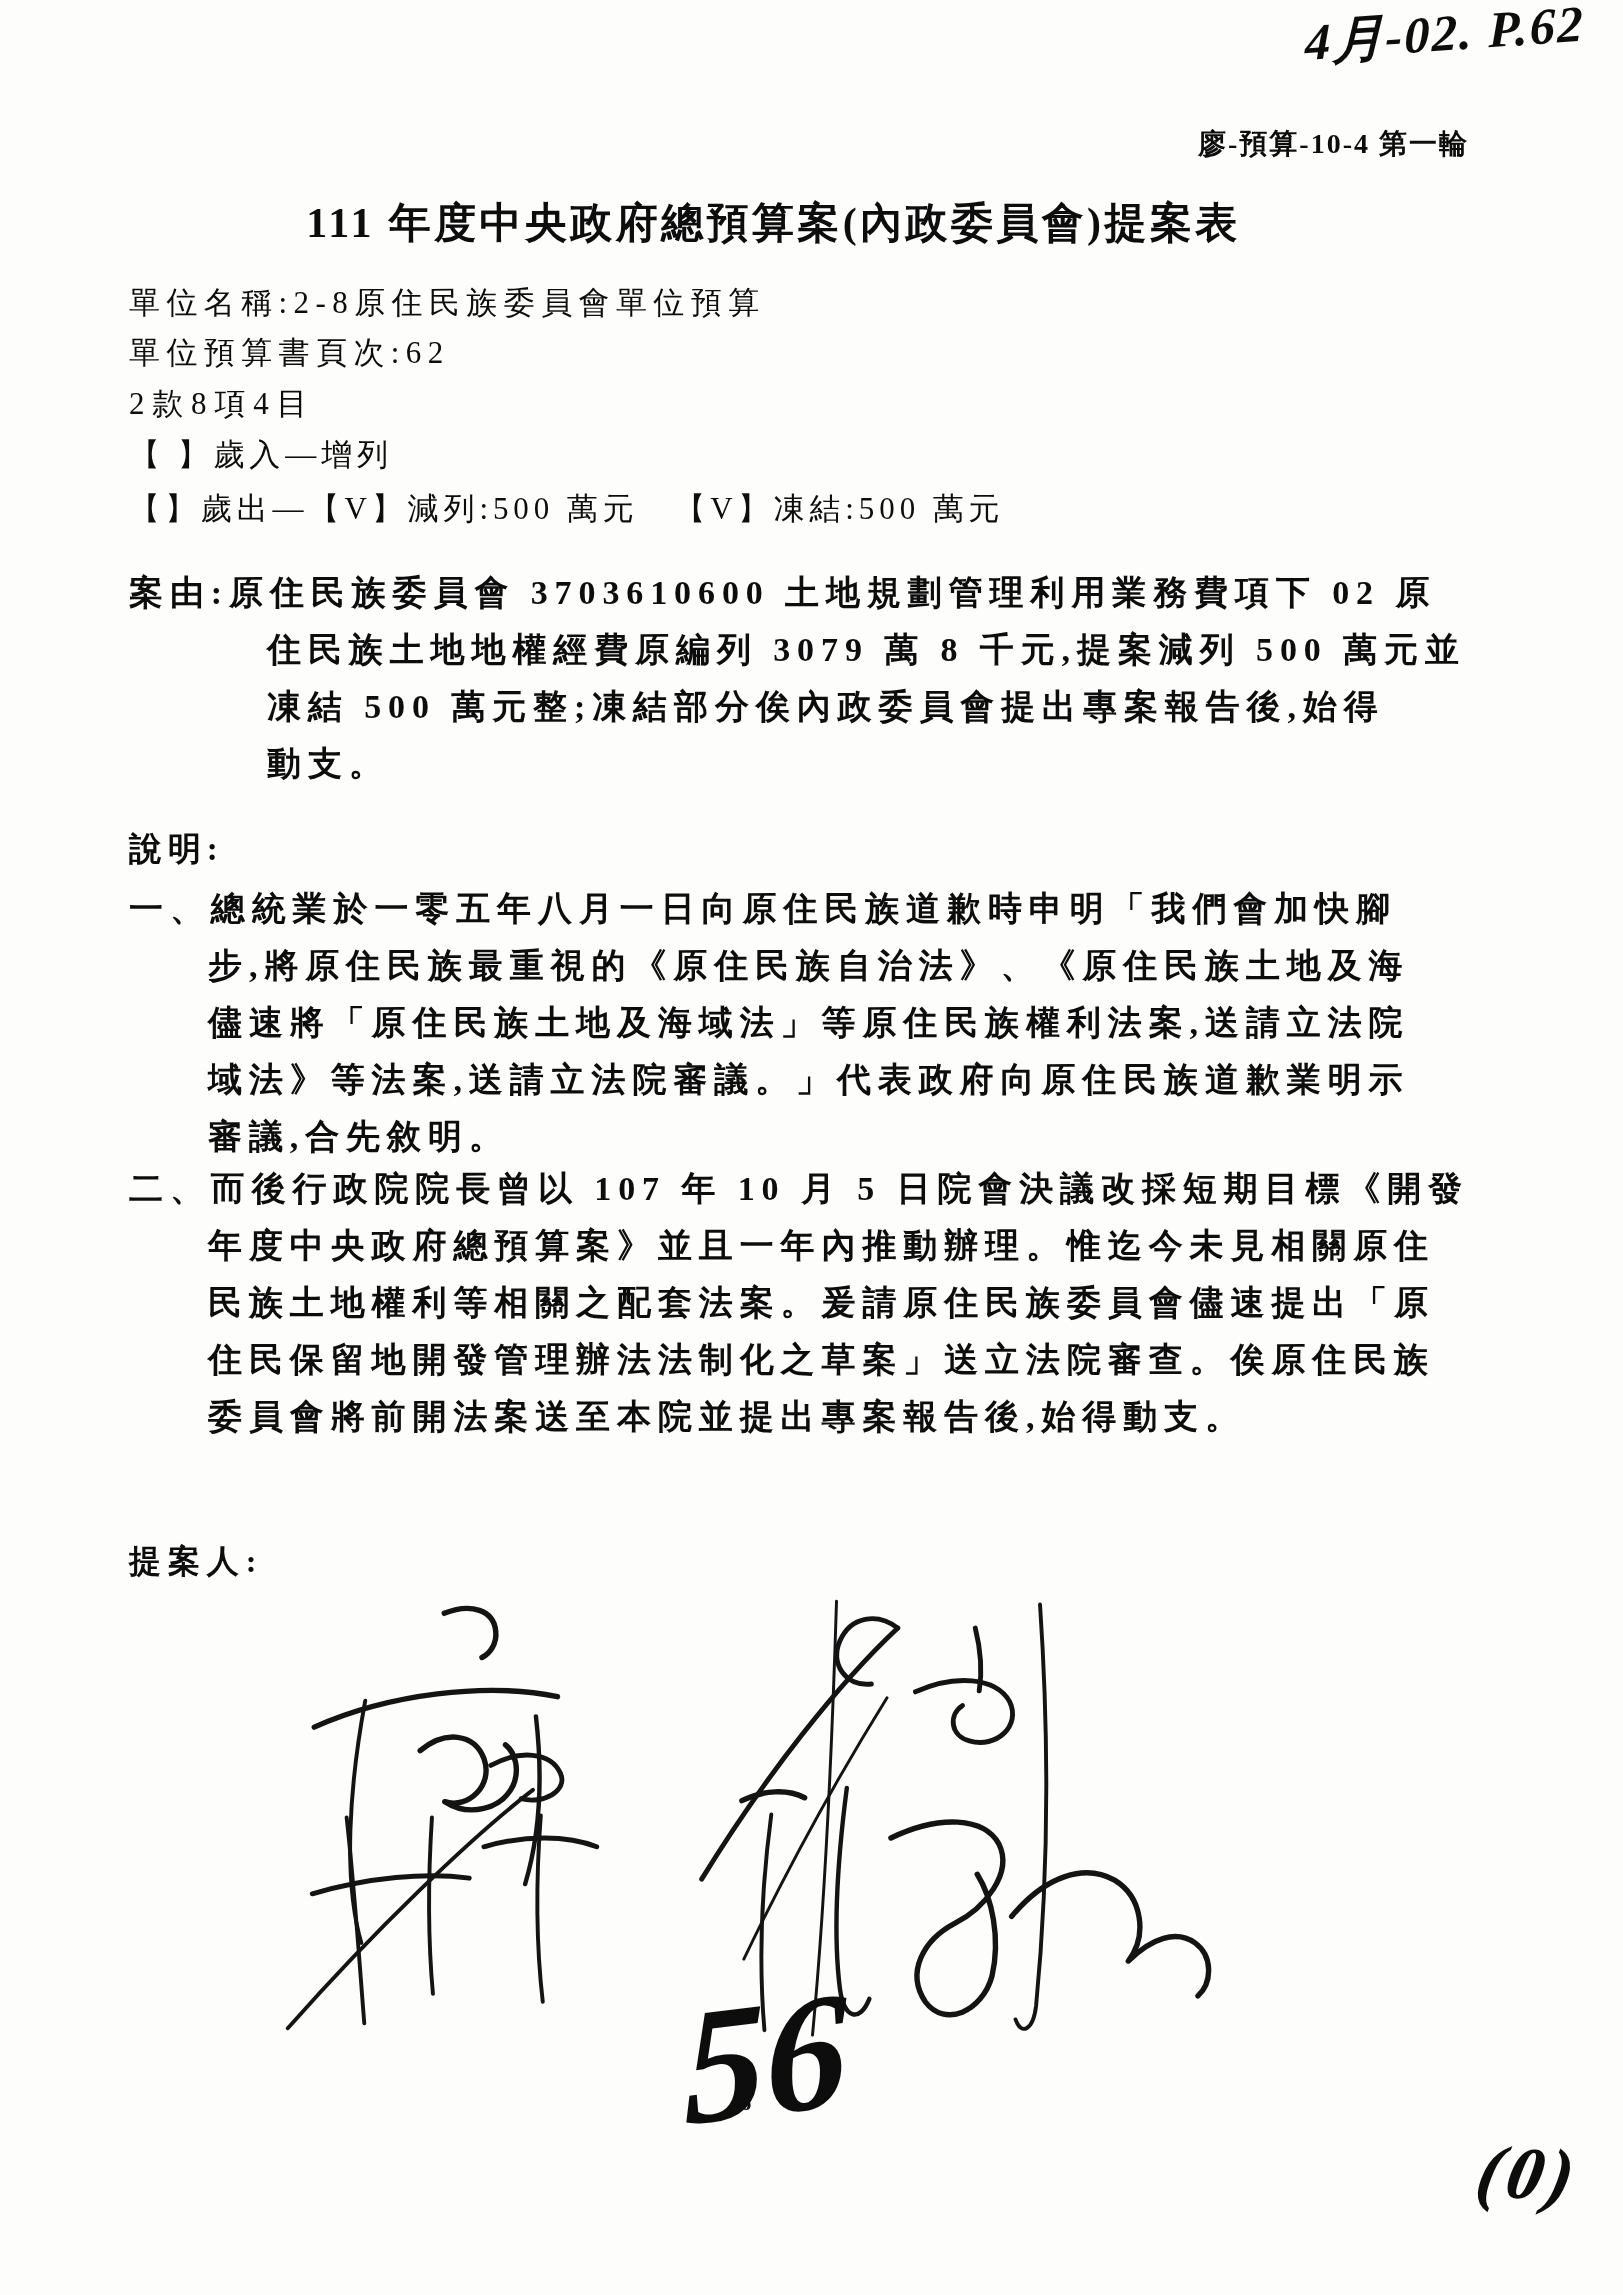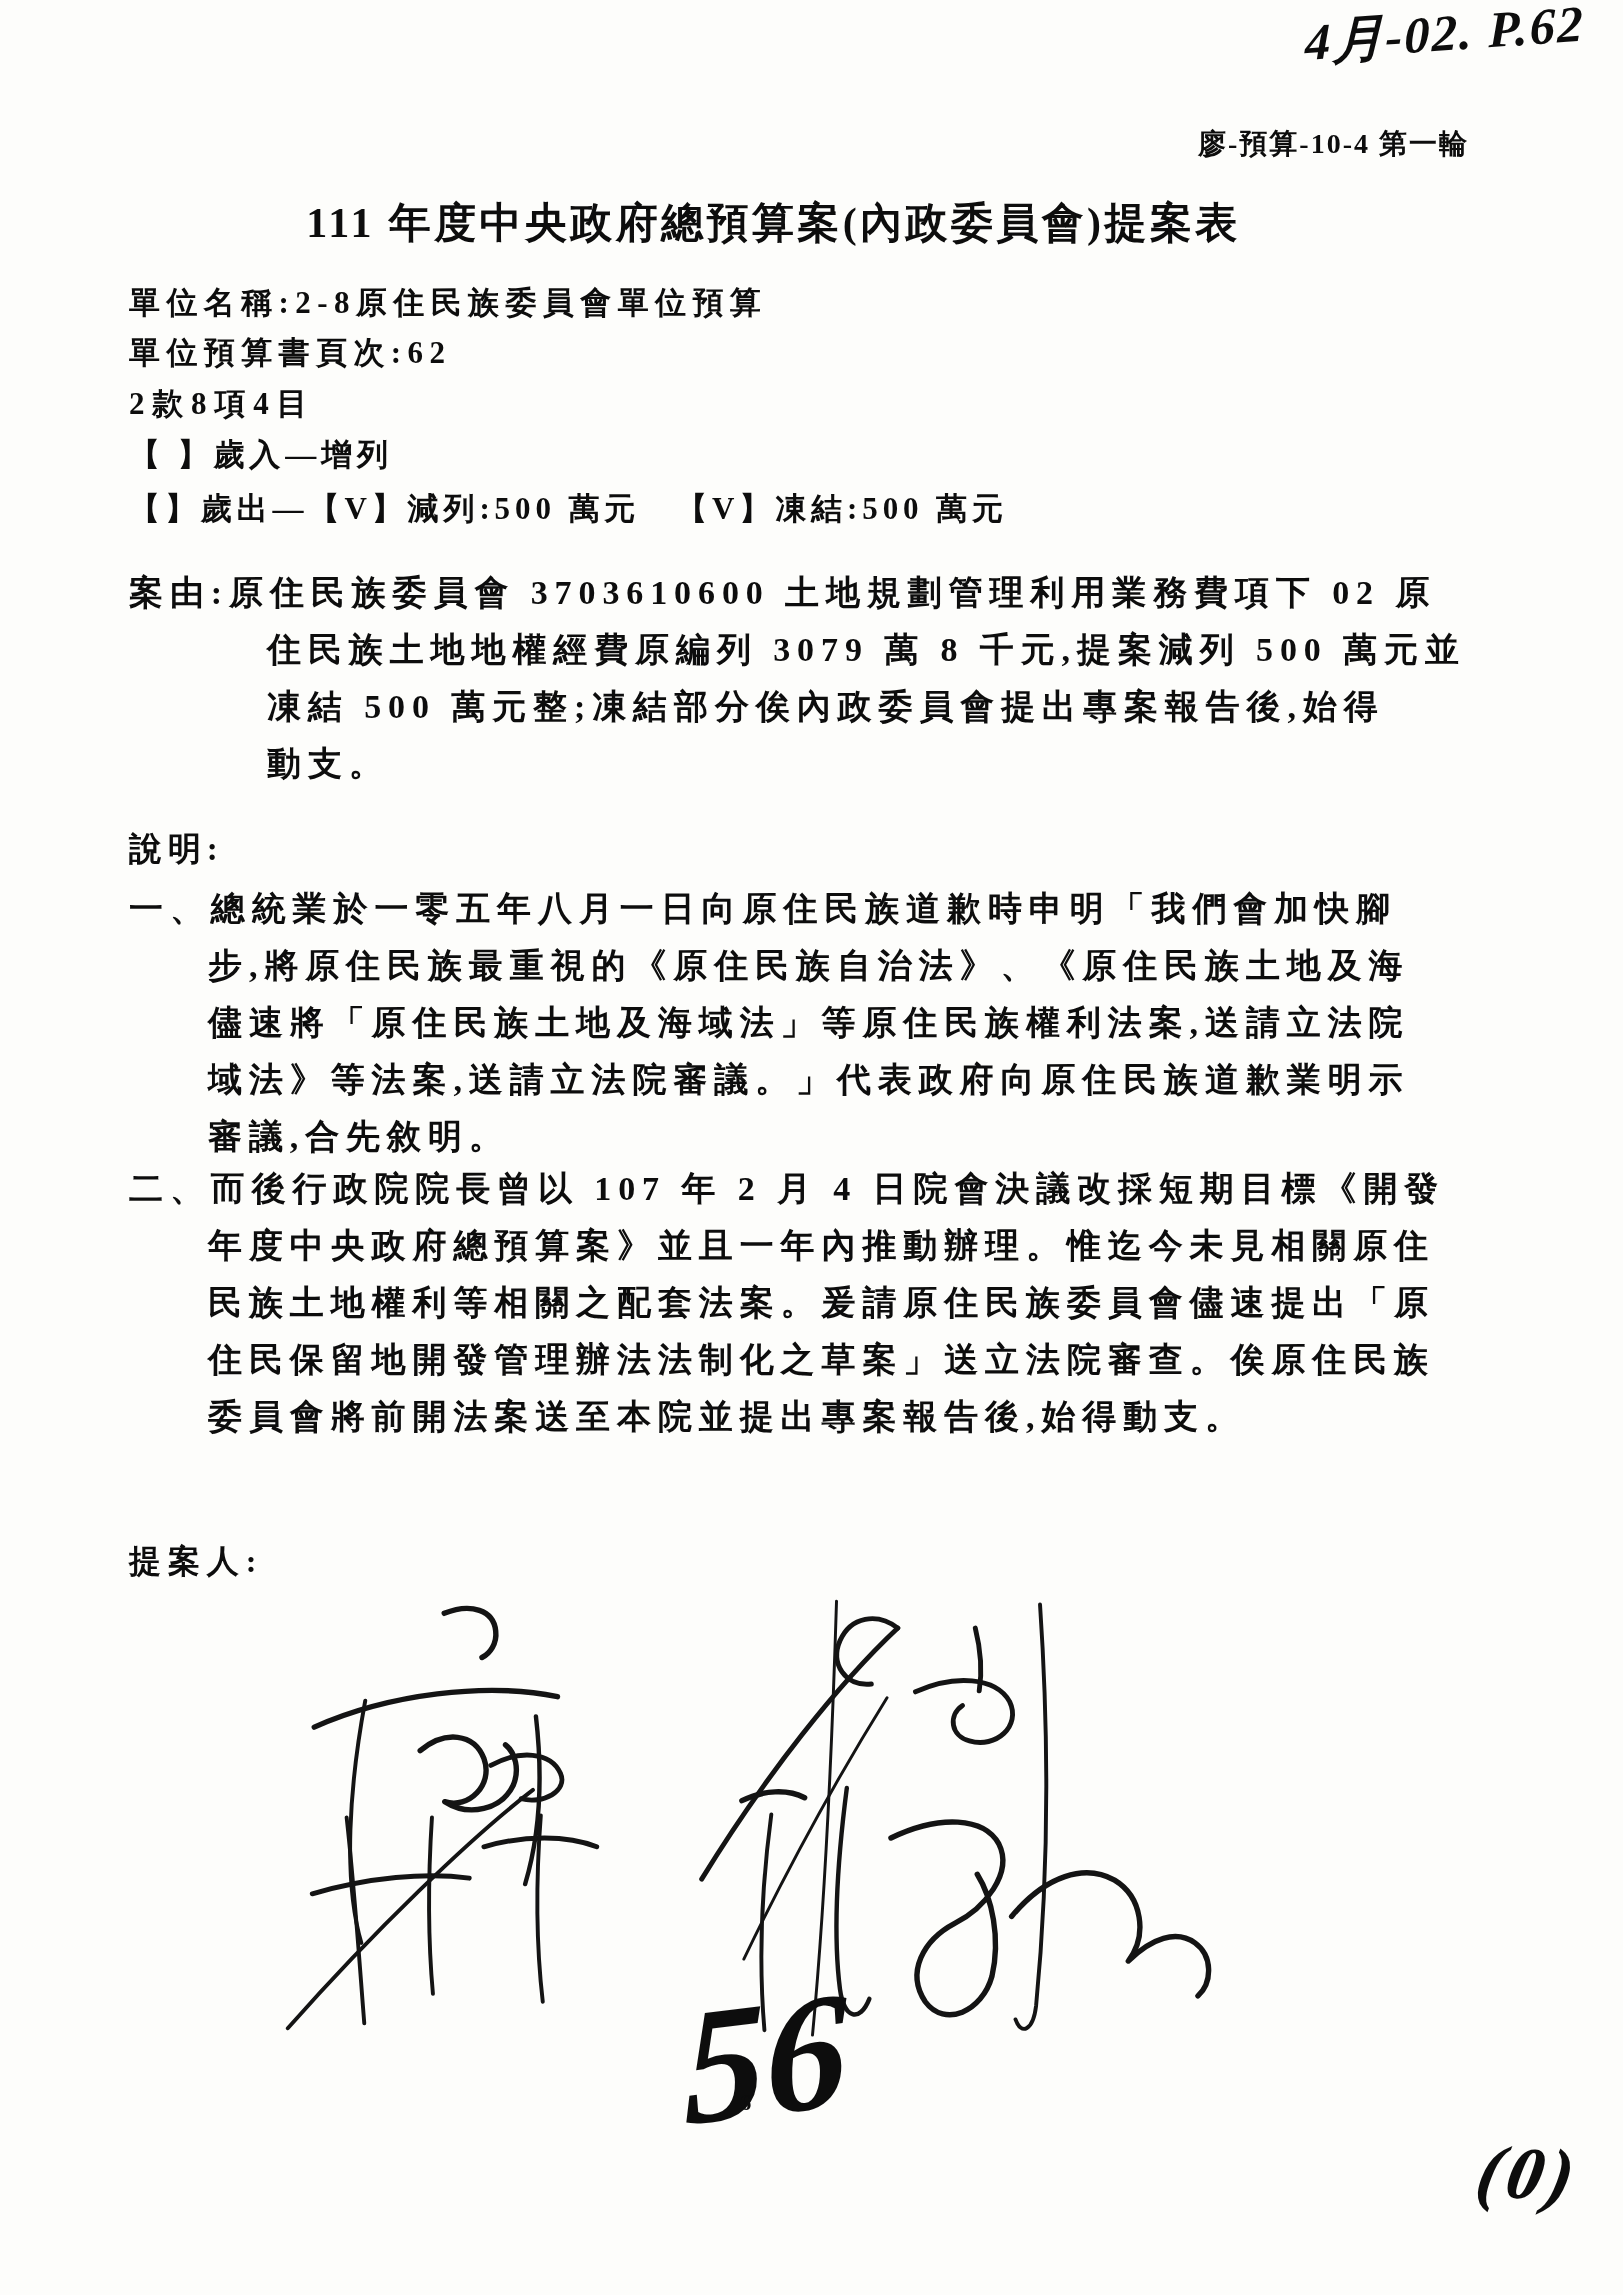--- a/index.html
+++ b/index.html
@@ -21,21 +21,21 @@
     transform-origin:left top;
   }
   .doc-code{
     top:125px;left:1198px;
     font-size:28px;font-weight:700;letter-spacing:2px;
   }
   .title{
     top:195px;left:0;width:1547px;text-align:center;
     font-size:42px;font-weight:700;letter-spacing:3.4px;
   }
-  .meta-line{left:129px;font-size:31px;font-weight:700;letter-spacing:6.4px;}
+  .meta-line{left:129px;font-size:31px;font-weight:400;letter-spacing:6.4px;}
   .m1{top:282px;}
   .m2{top:332px;}
   .m3{top:383px;letter-spacing:7.8px;}
   .m4{top:434px;letter-spacing:4.9px;}
   .m5{top:488px;letter-spacing:4.9px;}
   .para{left:129px;font-size:34px;font-weight:700;letter-spacing:6.9px;line-height:57px;}
   .para div{white-space:nowrap;}
   .case-block{top:564px;}
   .case-block .cont{padding-left:138px;}
   .expl-label{top:827px;left:129px;font-size:33px;font-weight:700;letter-spacing:5.9px;}
@@ -87,21 +87,21 @@
 
   <div class="abs para item1">
     <div>一、總統業於一零五年八月一日向原住民族道歉時申明「我們會加快腳</div>
     <div class="cont">步,將原住民族最重視的《原住民族自治法》、《原住民族土地及海</div>
     <div class="cont">儘速將「原住民族土地及海域法」等原住民族權利法案,送請立法院</div>
     <div class="cont">域法》等法案,送請立法院審議。」代表政府向原住民族道歉業明示</div>
     <div class="cont">審議,合先敘明。</div>
   </div>
 
   <div class="abs para item2">
-    <div>二、而後行政院院長曾以 107 年 2 月 4 日院會決議改採短期目標《開發</div>
+    <div>二、而後行政院院長曾以 107 年 10 月 5 日院會決議改採短期目標《開發</div>
     <div class="cont">年度中央政府總預算案》並且一年內推動辦理。惟迄今未見相關原住</div>
     <div class="cont">民族土地權利等相關之配套法案。爰請原住民族委員會儘速提出「原</div>
     <div class="cont">住民保留地開發管理辦法法制化之草案」送立法院審查。俟原住民族</div>
     <div class="cont">委員會將前開法案送至本院並提出專案報告後,始得動支。</div>
   </div>
 
   <div class="abs proposer">提案人:</div>
 
   <svg class="sig-svg" viewBox="0 0 3310 4680" fill="none" stroke="#141414" stroke-linecap="round" stroke-linejoin="round">
     <g stroke-width="11">

